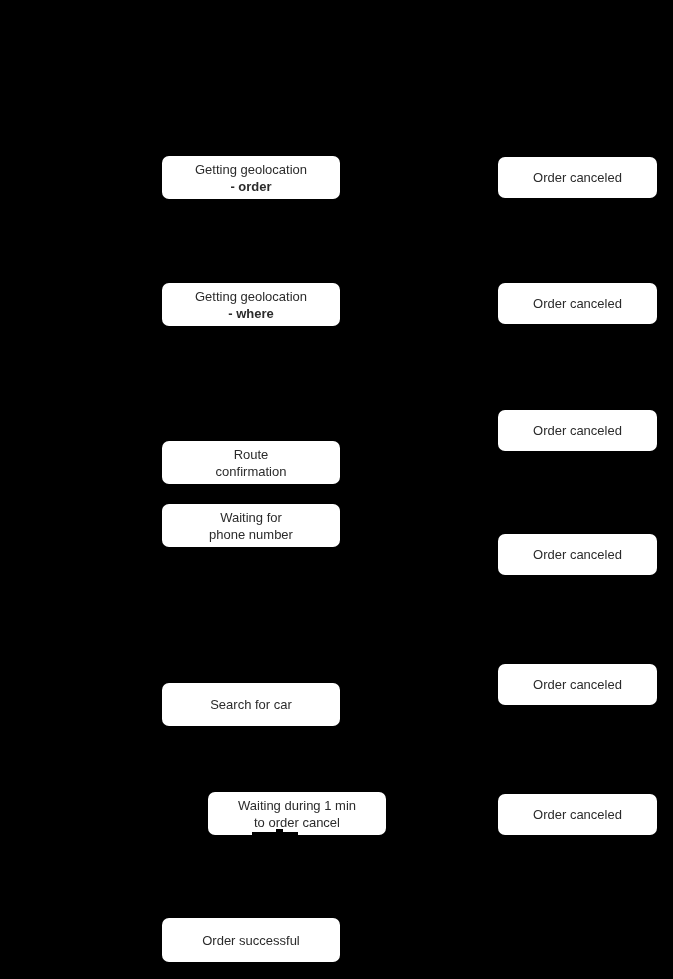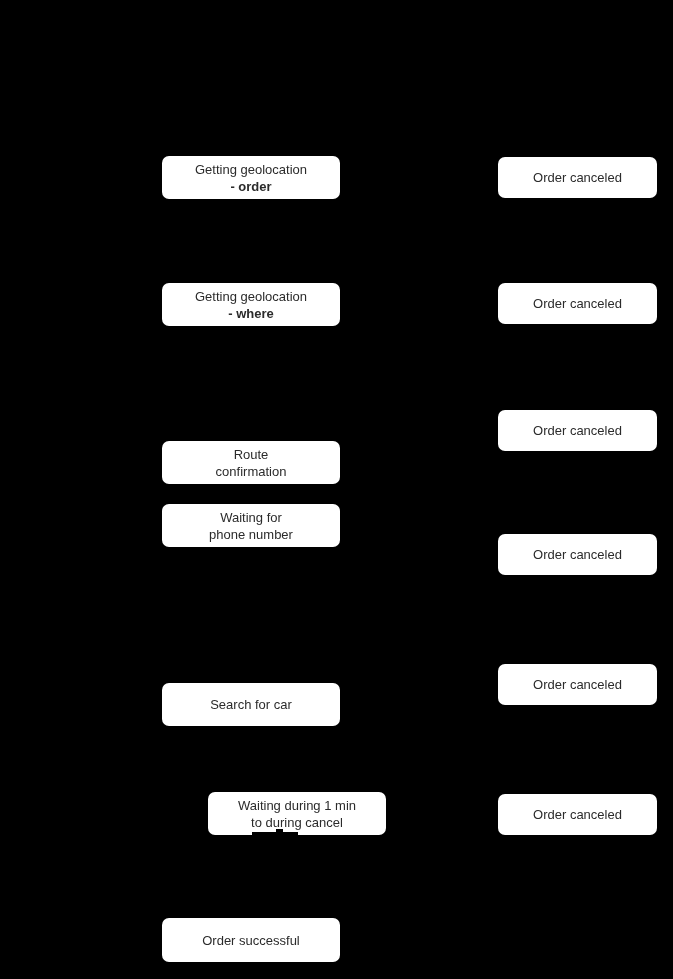--- a/index.html
+++ b/index.html
@@ -104,21 +104,21 @@
 
   <div class="node l l5">
     <span>Search for car</span>
   </div>
   <div class="node r r5">
     <span>Order canceled</span>
   </div>
 
   <div class="node l l6">
     <span>Waiting during 1 min</span>
-    <span>to during cancel</span>
+    <span>to order cancel</span>
     <div class="artifact"></div>
   </div>
   <div class="node r r6">
     <span>Order canceled</span>
   </div>
 
   <div class="node l l7">
     <span>Order successful</span>
   </div>
 

